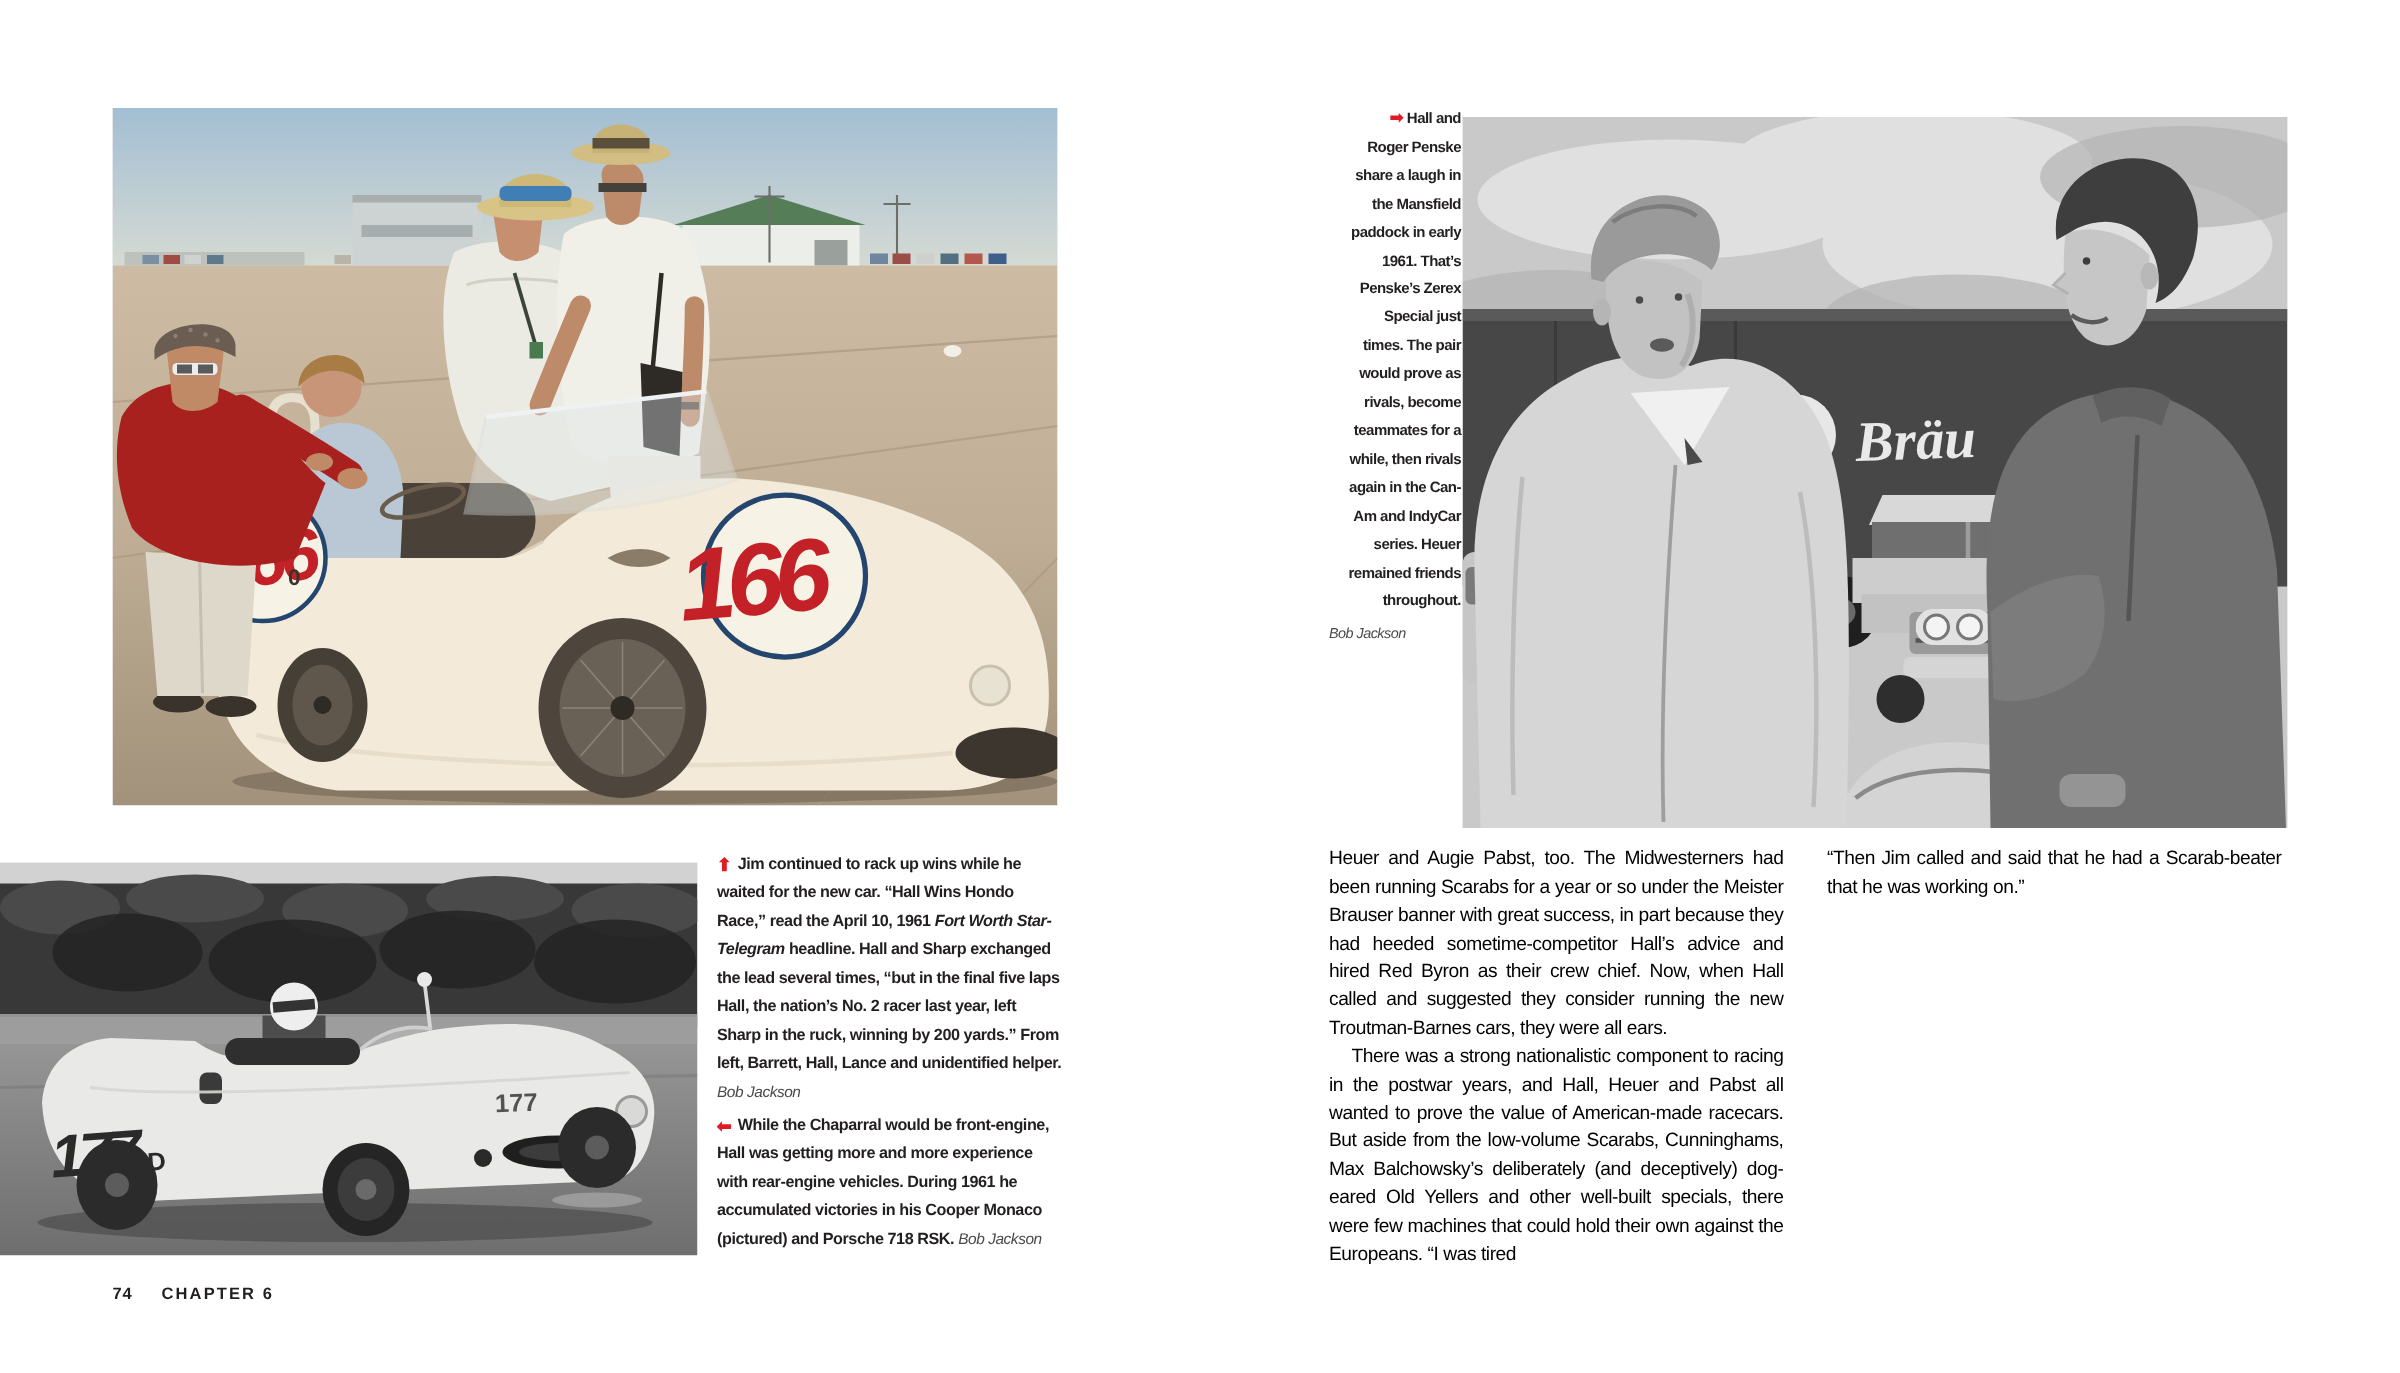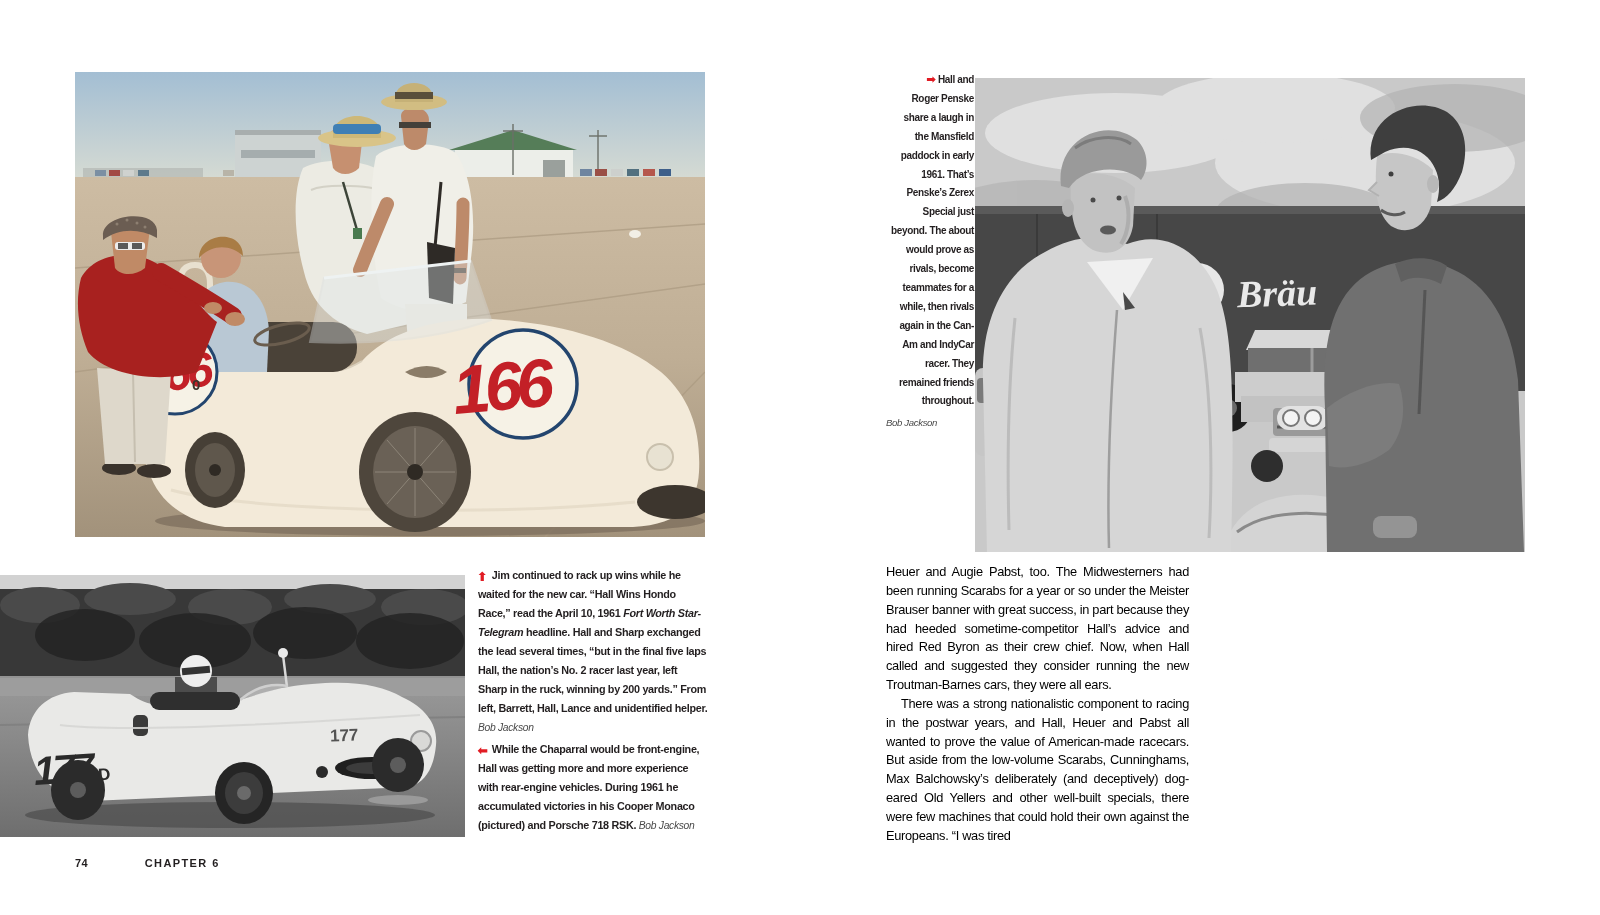--- a/index.html
+++ b/index.html
@@ -25,21 +25,21 @@
   
   .bodycol{position:absolute;top:563px;width:303px;font-family:Liberation Sans, sans-serif;
            font-size:12.8px;line-height:18.85px;letter-spacing:-0.3px;color:#000000;text-align:justify;}
   .bodycol p{margin:0;}
   .bodycol p + p{text-indent:15px;}
 
   
   .footer{position:absolute;top:857px;font-size:11px;font-weight:bold;letter-spacing:1.4px;color:#231f20;}
   .footer .num{letter-spacing:0.5px;}
   .footer-left{left:75px;}
-  .footer-left .chap{margin-left:52px;}
+  .footer-left .chap{margin-left:15px;}
   .footer-right{left:1025px;width:500px;text-align:right;}
   .footer-right .num{margin-left:18px;}
 </style>
 </head>
 <body>
 
 <div class="spread">
 
   <div class="photo" style="left:75px;top:72px;width:630px;height:465px;">
     <svg width="630" height="465" viewBox="0 0 630 465">
@@ -277,28 +277,28 @@
 
   <div class="rcap">
     <div class="capline"><span class="arrow" style="color:#e11b23;font-size:11px;">➡</span> <span>Hall and</span></div>
     <div class="capline">Roger Penske</div>
     <div class="capline">share a laugh in</div>
     <div class="capline">the Mansfield</div>
     <div class="capline">paddock in early</div>
     <div class="capline">1961. That’s</div>
     <div class="capline">Penske’s Zerex</div>
     <div class="capline">Special just</div>
-    <div class="capline">beyond. The about</div>
+    <div class="capline">times. The pair</div>
     <div class="capline">would prove as</div>
     <div class="capline">rivals, become</div>
     <div class="capline">teammates for a</div>
     <div class="capline">while, then rivals</div>
     <div class="capline">again in the Can-</div>
     <div class="capline">Am and IndyCar</div>
-    <div class="capline">racer. They</div>
+    <div class="capline">series. Heuer</div>
     <div class="capline">remained friends</div>
     <div class="capline">throughout.</div>
     <span class="credit">Bob Jackson</span>
   </div>
 
   <div class="photo" style="left:975px;top:78px;width:550px;height:474px;">
     <svg width="550" height="474" viewBox="0 0 550 474">
       <rect x="0" y="0" width="550" height="474" fill="#c9c9c9"></rect>
       <g fill="#e6e6e6" opacity="0.8">
         <ellipse cx="140" cy="55" rx="130" ry="40"></ellipse>
@@ -389,16 +389,17 @@
         <ellipse cx="458" cy="106" rx="6" ry="9" fill="#b8b8b8"></ellipse>
       </g>
     </svg>
   </div>
 
   <div class="bodycol" style="left:886px;">
     <p>Heuer and Augie Pabst, too. The Midwesterners had been running Scarabs for a year or so under the Meister Brauser banner with great success, in part because they had heeded sometime-competitor Hall’s advice and hired Red Byron as their crew chief. Now, when Hall called and suggested they consider running the new Troutman-Barnes cars, they were all ears.</p>
     <p>There was a strong nationalistic component to racing in the postwar years, and Hall, Heuer and Pabst all wanted to prove the value of American-made racecars. But aside from the low-volume Scarabs, Cunninghams, Max Balchowsky’s deliberately (and deceptively) dog-eared Old Yellers and other well-built specials, there were few machines that could hold their own against the Europeans. “I was tired</p>
   </div>
   <div class="bodycol" style="left:1218px;">
+    <p>“Then Jim called and said that he had a Scarab-beater that he was working on.”</p>
   </div>
 
 
 </div>
 
 </body></html>

